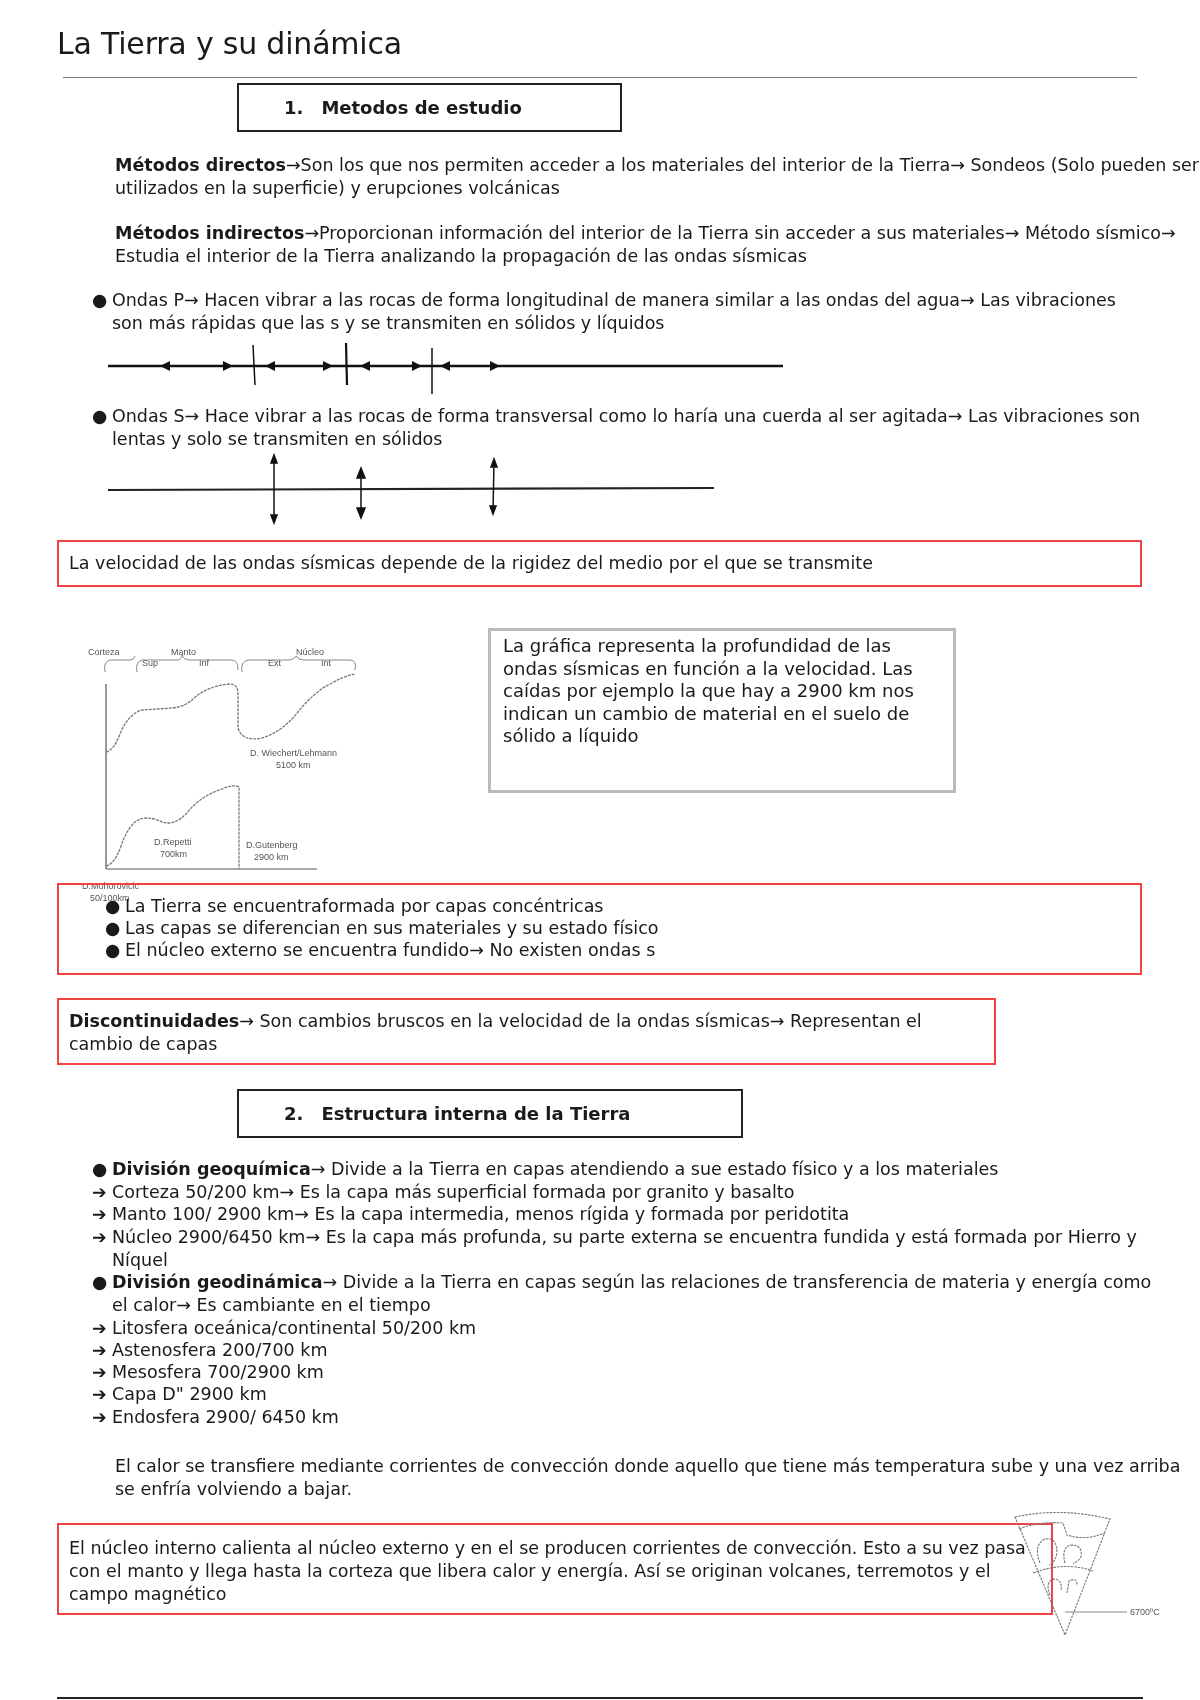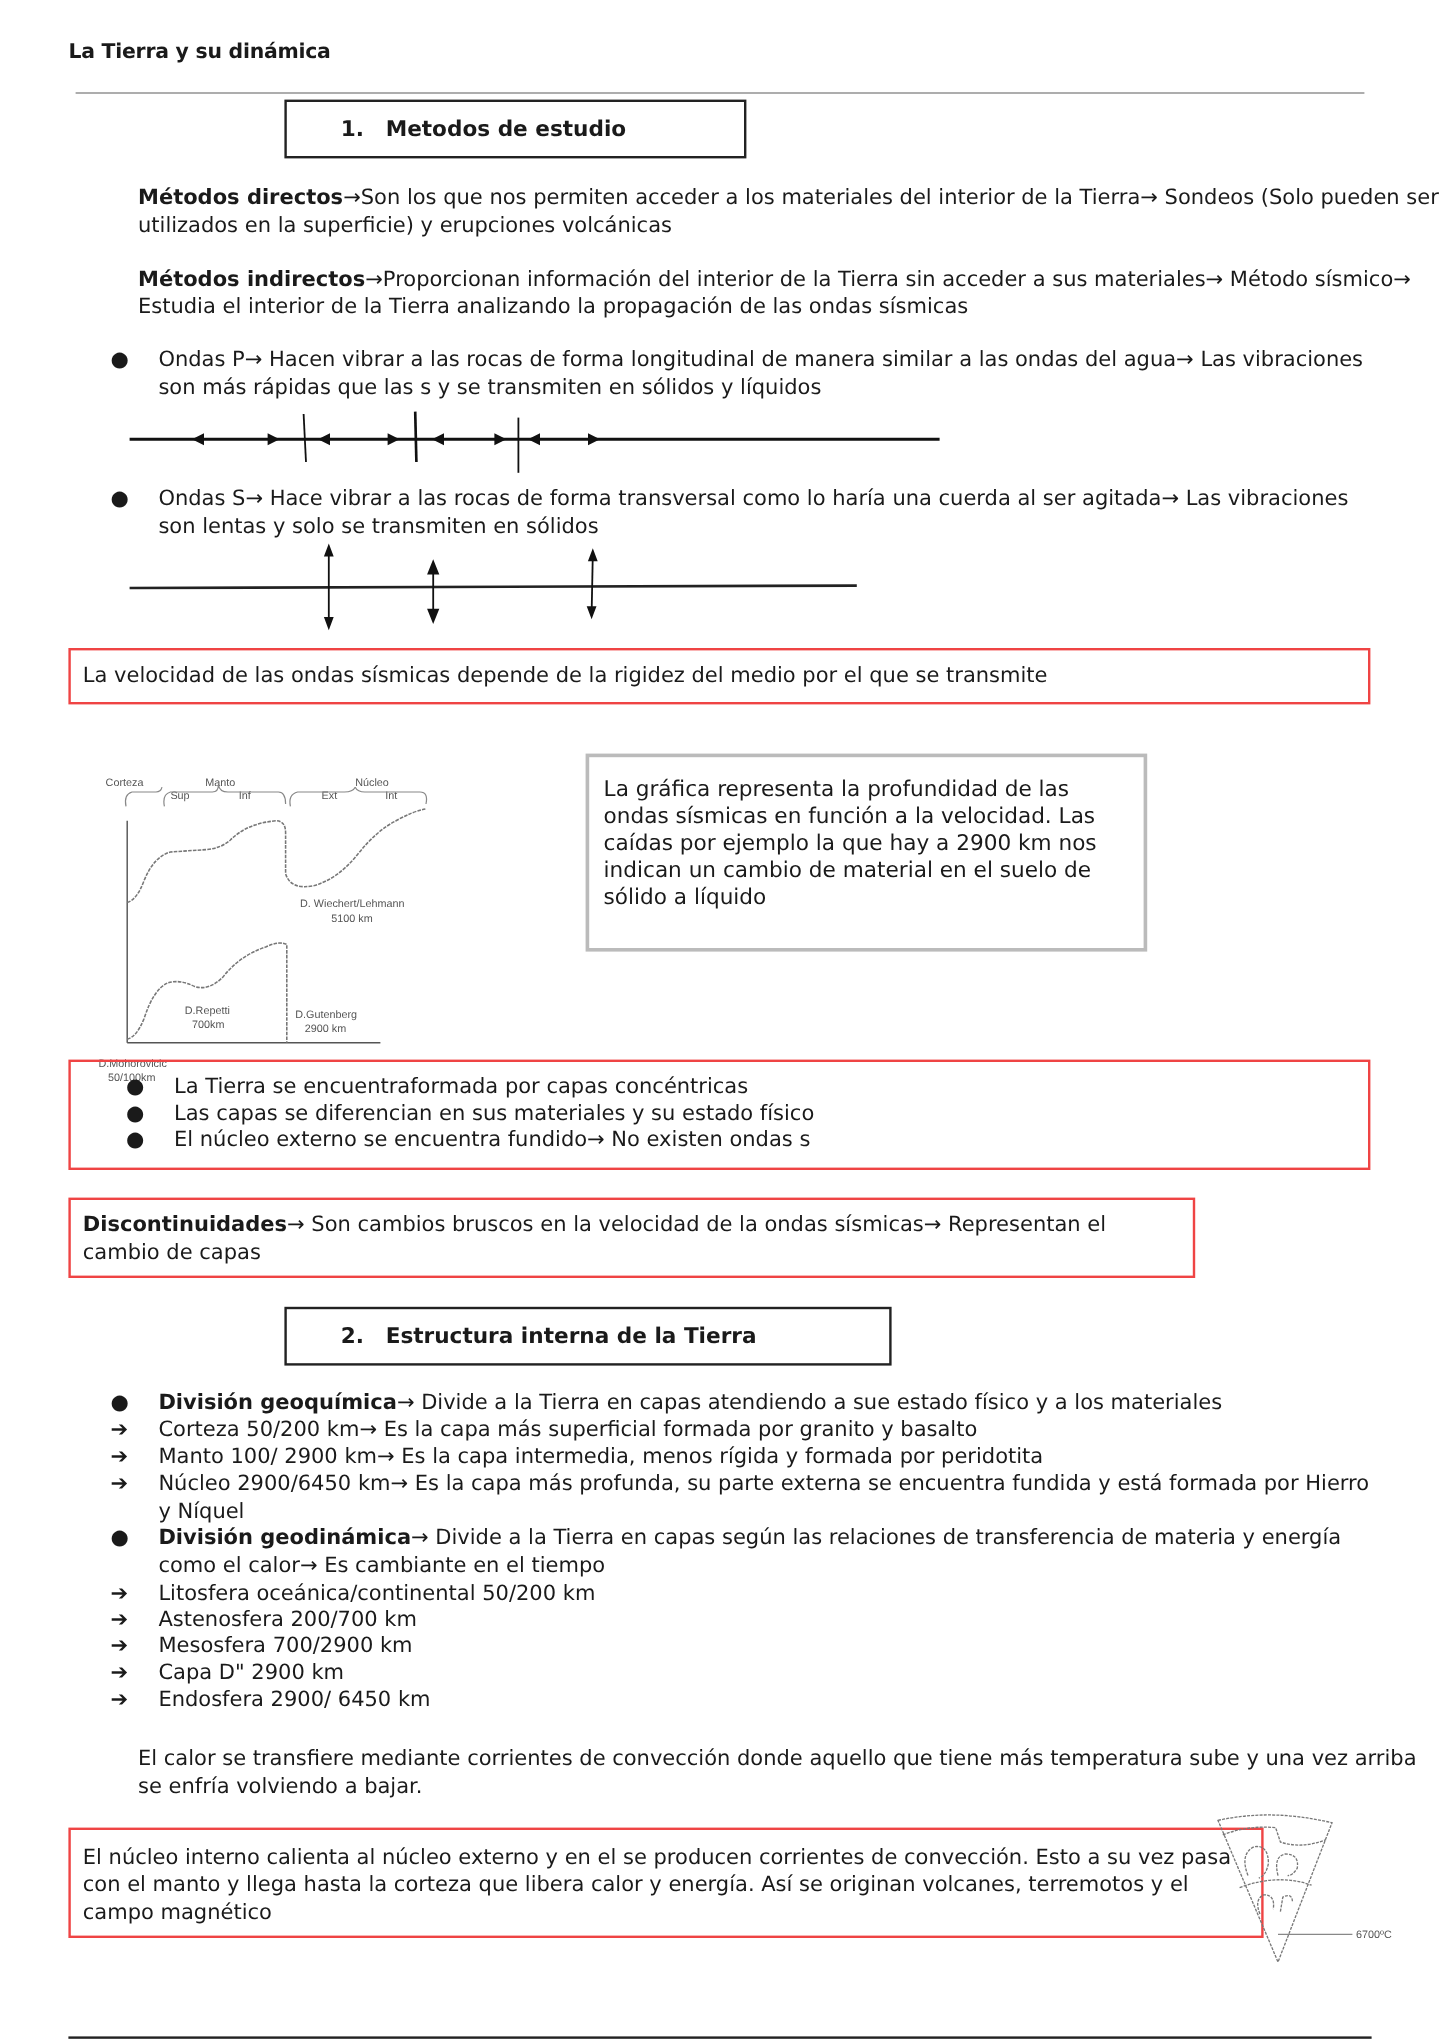--- a/index.html
+++ b/index.html
@@ -2,44 +2,44 @@
 <html><head>
 <meta charset="utf-8">
 <style>
   html, body { margin: 0; padding: 0; background: #ffffff; }
   body {
     width: 1200px; height: 1700px; position: relative; overflow: hidden;
     font-family: "DejaVu Sans", sans-serif; color: #1a1a1a;
     font-size: 17.5px; line-height: 23px;
   }
   .abs { position: absolute; }
-  .title { left: 57px; top: 32px; font-size: 17px; font-weight: bold; letter-spacing: -0.2px; }
+  .title { left: 57px; top: 32px; font-size: 30px; font-weight: normal; letter-spacing: -0.2px; }
   .hr-top { left: 63px; top: 77px; width: 1074px; height: 0; border-top: 1.5px solid #777; }
   .hr-bottom { left: 57px; top: 1697px; width: 1086px; height: 0; border-top: 2px solid #222; }
   .section-box {
     border: 2px solid #222; box-sizing: border-box;
     display: flex; align-items: center; font-weight: bold; font-size: 18px;
   }
   .section-box .num { margin-right: 18px; }
   .sec1 { left: 237px; top: 83px; width: 385px; height: 49px; padding-left: 45px; }
   .sec2 { left: 237px; top: 1089px; width: 506px; height: 49px; padding-left: 45px; }
   .para { left: 75px; width: 1090px; margin-left: 40px; }
   .para b { font-weight: bold; }
   .bullet-row { position: absolute; left: 92px; width: 1060px; }
   .bullet-row .mark { position: absolute; left: 0; top: 0; width: 20px; }
-  .bullet-row .txt { margin-left: 40px; }
+  .bullet-row .txt { margin-left: 20px; }
   .box { border: 2px solid #ef4444; box-sizing: border-box; }
   .box-vel { left: 57px; top: 540px; width: 1085px; height: 47px; padding: 10px 10px; }
   .box-capas { left: 57px; top: 883px; width: 1085px; height: 92px; }
   .box-capas .bullet-row { left: 46px; }
   .box-disc { left: 57px; top: 998px; width: 939px; height: 67px; padding: 10px 10px; }
   .box-nucleo { left: 57px; top: 1523px; width: 996px; height: 92px; padding: 12px 10px; }
   .graph-note {
     left: 488px; top: 628px; width: 468px; height: 165px;
-    border: 3px solid #bbb; box-sizing: border-box; padding: 16px 12px;
+    border: 3px solid #bbb; box-sizing: border-box; padding: 4px 12px;
     font-size: 18px; line-height: 22.5px;
   }
   .wave svg, .graph svg, .wedge svg { display: block; }
   .glabel { font-family: "Liberation Sans", sans-serif; fill: #555; font-size: 9px; }
 </style>
 </head>
 <body>
 
 <div class="abs title">La Tierra y su dinámica</div>
 <div class="abs hr-top"></div>

